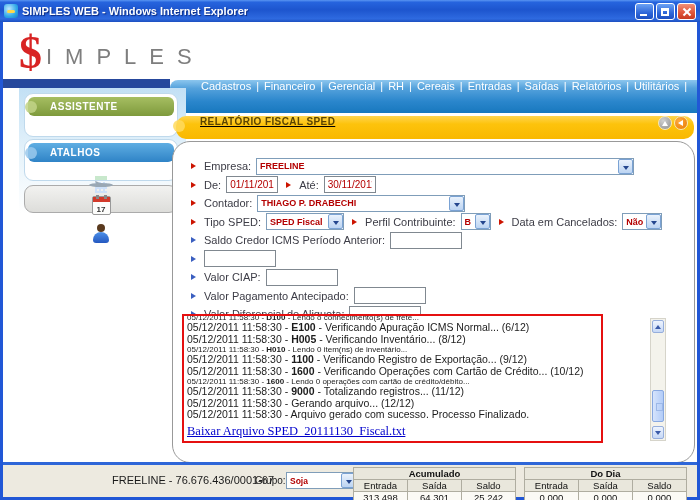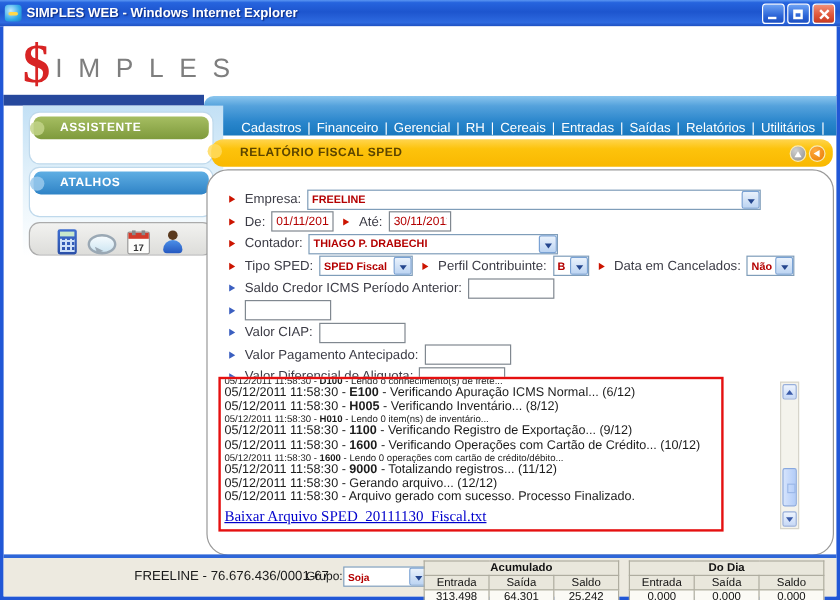--- a/index.html
+++ b/index.html
@@ -32,60 +32,60 @@
   .logo-strip { position:absolute; left:3px; top:22px; width:694px; height:57px; background:#fff;
     display:flex; align-items:flex-end; padding:0 0 6px 16px; }
   .logo-dollar { font-family:"Liberation Serif",serif; font-size:46px; line-height:40px; font-weight:bold; color:#D82424; }
   .logo-name { font-size:22px; line-height:32px; color:#7E7E7E; letter-spacing:13px; margin-left:4px; }
 
   .side-topbar { position:absolute; left:3px; top:79px; width:167px; height:9px; background:#26489C; }
 
   
   .navbar { position:absolute; left:170px; top:80px; width:527px; height:33px;
     background:linear-gradient(180deg,#8CC6EE 0%,#55A2DC 25%,#2A86CC 65%,#1878BE 100%);
-    border-top-left-radius:8px; display:flex; align-items:flex-end; padding-left:31px; }
+    border-top-left-radius:8px; display:flex; align-items:flex-start; padding-left:31px; }
   .nav-item { color:#fff; font-size:11px; cursor:pointer; }
   .nav-sep { color:#fff; font-size:11px; margin:0 5px; }
 
   
   .sidebar { position:absolute; left:19px; top:88px; width:167px; height:374px;
     background:linear-gradient(180deg,#C2E0F5 0px,#E8F4FB 70px,#FFFFFF 125px); }
   .side-box { position:absolute; left:5px; width:154px; background:#fff; border:1px solid #BFD9EC; border-radius:9px; }
   .side-box.assist { top:5px; height:44px; }
   .side-box.atalh { top:51px; height:42px; }
   .side-head { position:relative; margin:3px; height:19px; border-radius:6px; display:flex; align-items:center;
     padding-left:22px; color:#fff; font-size:10px; font-weight:bold; letter-spacing:.5px; cursor:pointer; }
   .side-head.green { background:linear-gradient(180deg,#A6BE62,#7E9A3C); }
   .side-head.blue { background:linear-gradient(180deg,#5FAEE3,#2F83C6); }
   .notch { position:absolute; left:-3px; top:4px; width:12px; height:12px; border-radius:50%; opacity:.85; }
   .notch.gn { background:#C2D488; } .notch.bn { background:#9AC9EC; } .notch.on { background:#FFDA5E; }
 
   .icon-bar { position:absolute; left:5px; top:97px; width:154px; height:28px; background:linear-gradient(180deg,#F2F2F0,#DDDDDA);
-    border:1px solid #ABABAB; border-radius:9px; display:flex; align-items:flex-end; justify-content:center; gap:9px; }
+    border:1px solid #ABABAB; border-radius:9px; display:flex; align-items:center; justify-content:center; gap:9px;flex-direction:column; }
   .ic { position:relative; cursor:pointer; }
   .ic-calc { width:16px; height:21px; background:linear-gradient(180deg,#3E6ED0,#2A4FA8); border-radius:2px; }
   .ic-calc::before { content:""; position:absolute; left:2px; top:2px; width:12px; height:4px; background:#C8E8CC; }
   .ic-calc::after { content:""; position:absolute; left:2px; top:8px; width:12px; height:11px;
     background:repeating-linear-gradient(0deg,#CDE0F8 0 2px,transparent 2px 4px),repeating-linear-gradient(90deg,#CDE0F8 0 2px,transparent 2px 4px); }
   .ic-bubble { width:24px; height:17px; background:linear-gradient(180deg,#F6FBFE,#CFE6F2); border:2px solid #9AA8B4; border-radius:50%; }
   .ic-bubble::after { content:""; position:absolute; left:2px; bottom:-5px; width:0; height:0;
     border:4px solid transparent; border-top-color:#9AA8B4; transform:rotate(25deg); }
   .ic-cal { width:19px; height:19px; background:#FDFDFB; border:1px solid #999; border-radius:2px;
     font-size:8px; font-weight:bold; color:#333; text-align:center; line-height:26px; }
   .ic-cal::before { content:""; position:absolute; left:0; top:0; width:17px; height:5px; background:#D23A2A; }
   .ic-cal::after { content:""; position:absolute; left:3px; top:-2px; width:3px; height:4px; background:#888; box-shadow:8px 0 #888; }
   .ic-person { width:20px; height:20px; }
   .ic-person::before { content:""; position:absolute; left:6px; top:0; width:8px; height:8px; border-radius:50%; background:#5A3A1E; }
   .ic-person::after { content:""; position:absolute; left:2px; top:8px; width:16px; height:11px;
     border-radius:8px 8px 3px 3px; background:linear-gradient(180deg,#4C90E8,#2558C0); }
 
   
   .section-bar { position:absolute; left:176px; top:116px; width:518px; height:23px; border-radius:10px;
     background:linear-gradient(180deg,#FFD54F 0%,#FDC30C 35%,#F9B800 100%);
-    display:flex; align-items:center; padding:0 6px 0 24px; }
+    display:flex; padding:0 6px 0 24px;text-decoration:underline; }
   .section-title { color:#5C4500; font-size:10px; font-weight:bold; letter-spacing:.4px; flex:1; }
   .circle-btn { width:14px; height:14px; border-radius:50%; border:1px solid #F6E9B8; margin-left:2px;
     position:relative; cursor:pointer; }
   .circle-btn.gray { background:radial-gradient(circle at 35% 30%,#D0D0D0,#8E8E8E); }
   .circle-btn.orange { background:radial-gradient(circle at 35% 30%,#FFAA40,#E87A00); }
   .tri-up { position:absolute; left:3px; top:4px; border:3px solid transparent; border-bottom:5px solid #fff; border-top:none; }
   .tri-left { position:absolute; left:3px; top:3px; border:3px solid transparent; border-right:5px solid #fff; border-left:none; }
 
   
   .main-panel { position:absolute; left:172px; top:141px; width:523px; height:322px; background:#fff;

